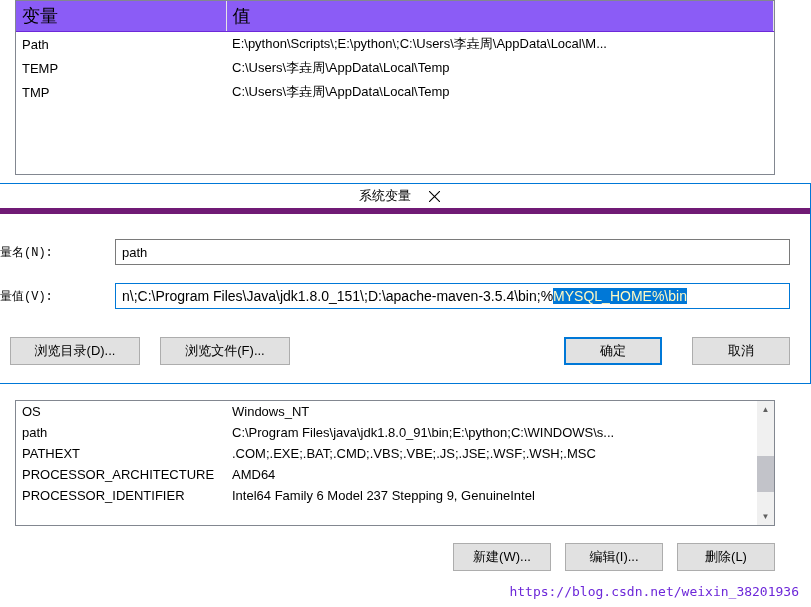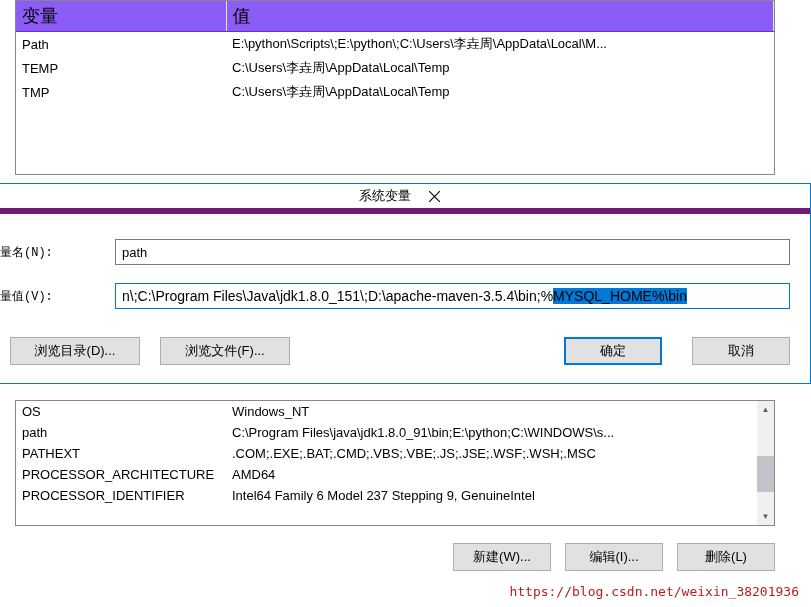--- a/index.html
+++ b/index.html
@@ -10,21 +10,21 @@
     color: #000;
     width: 811px;
     height: 607px;
     overflow: hidden;
     position: relative;
   }
   .watermark {
     position: absolute;
     bottom: 8px;
     right: 12px;
-    color: #b91c1c;
+    color: #6d28d9;
     font-size: 13px;
     font-family: monospace;
     pointer-events: none;
   }
 
   
   .upper-table-wrapper {
     position: absolute;
     left: 15px;
     top: 0;
@@ -113,21 +113,21 @@
     height: 26px;
     padding: 3px 6px;
     font-size: 14px;
     white-space: nowrap;
     overflow: hidden;
     display: flex;
     align-items: center;
   }
   .highlighted {
     background: #0078d7;
-    color: #000000;
+    color: #fef9c3;
   }
 
   .dialog-buttons {
     display: flex;
     justify-content: space-between;
     align-items: center;
     padding-left: 10px;
     margin-top: 28px;
   }
   .btn {

